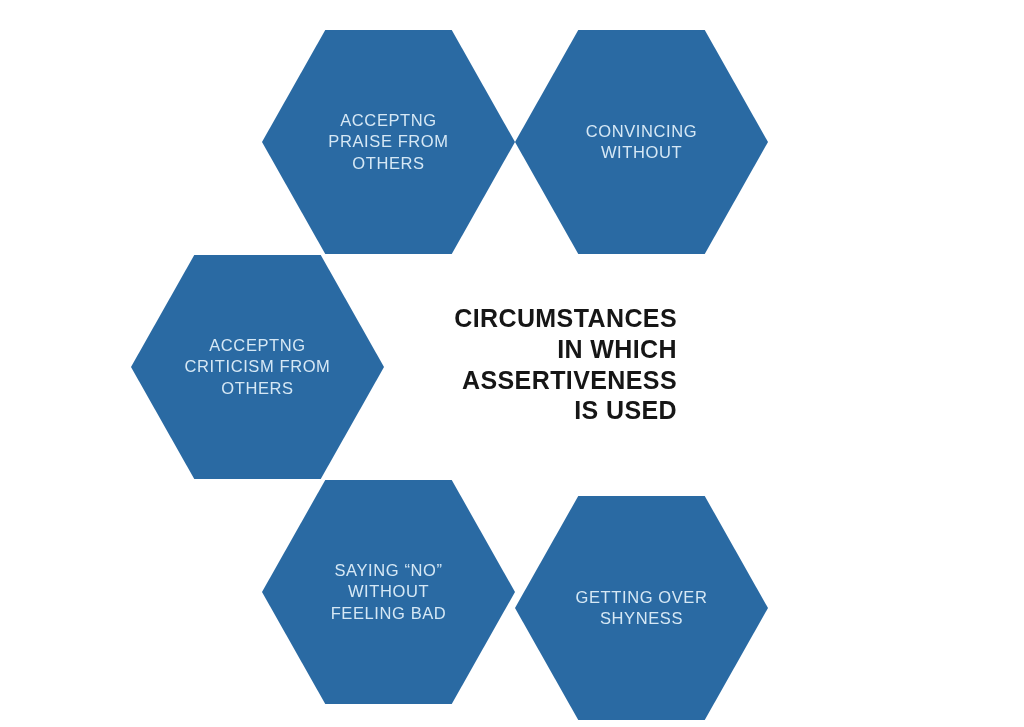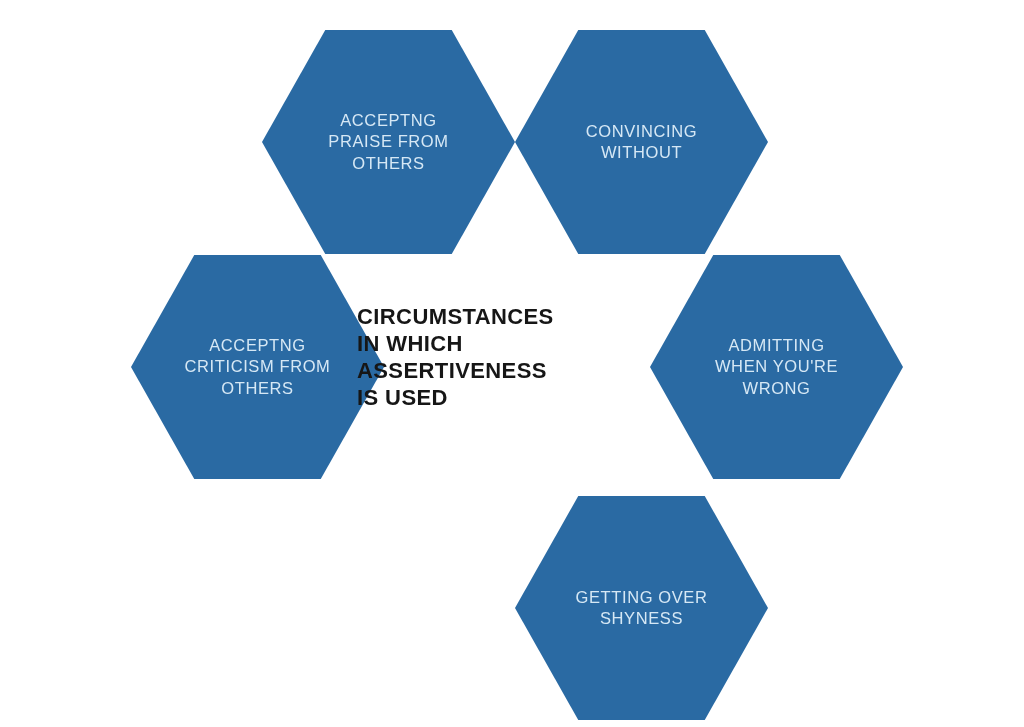--- a/index.html
+++ b/index.html
@@ -43,23 +43,23 @@
   .pos-middle-left  { left: 131px; top: 255px; }
   .pos-middle-right { left: 650px; top: 255px; }
   .pos-bottom-left  { left: 262px; top: 480px; }
   .pos-bottom-right { left: 515px; top: 480px; margin-top: 16px; }
   .center-title {
     position: absolute;
     left: 357px;
     top: 303px;
     width: 320px;
     white-space: pre-line;
-    text-align: left;
+    text-align: right;
     color: var(--title-text);
-    font-size: 22px;
+    font-size: 25px;
     line-height: 1.23;
     font-weight: 800;
     letter-spacing: 0.4px;
   }
 </style>
 </head>
 <body>
 
 <div class="stage">
 
@@ -73,26 +73,26 @@
     <div class="hex-label">CONVINCING
 WITHOUT</div>
   </div>
 
   <div class="hex pos-middle-left">
     <div class="hex-label">ACCEPTNG
 CRITICISM FROM
 OTHERS</div>
   </div>
 
-  <div class="hex pos-middle-right">
-    <div class="hex-label">ADMITTING
-WHEN YOU'RE
-WRONG</div>
+
+  <div class="hex pos-bottom-left">
+    <div class="hex-label">SAYING “NO”
+WITHOUT
+FEELING BAD</div>
   </div>
-
 
   <div class="hex pos-bottom-right">
     <div class="hex-label">GETTING OVER
 SHYNESS</div>
   </div>
 
   <div class="center-title">CIRCUMSTANCES
 IN WHICH
 ASSERTIVENESS
 IS USED</div>

